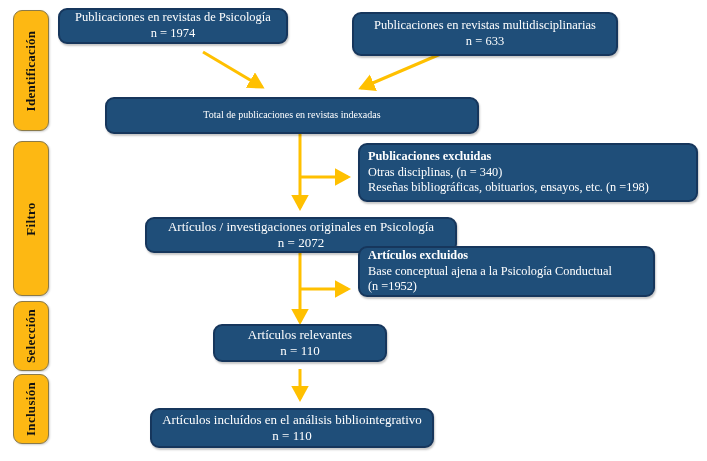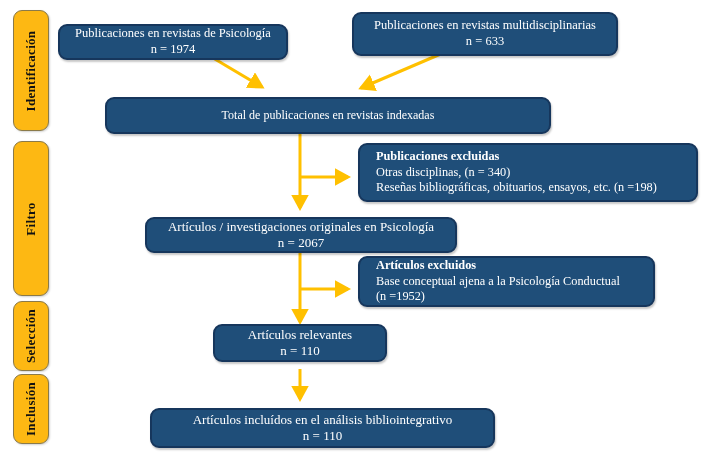--- a/index.html
+++ b/index.html
@@ -39,21 +39,21 @@
     align-items:center;justify-content:center;
     text-align:center;
     font-size:12.5px;
     line-height:1.25;
     box-sizing:border-box;
     box-shadow:1px 2px 2px rgba(0,0,0,0.22);
   }
   .node.side{
     align-items:flex-start;
     text-align:center;
-    padding:4px 16px;
+    padding:4px 8px;
     justify-content:center;
   }
   .node .bold{font-weight:bold;}
   .node div{width:100%;}
   .node.side div{width:auto;}
   svg#arrows{position:absolute;left:0;top:0;pointer-events:none;}
 </style>
 </head>
 <body>
 
@@ -80,54 +80,54 @@
     </defs>
     <line x1="203" y1="52" x2="262" y2="87" stroke="#ffc000" stroke-width="3" marker-end="url(#ah)"></line>
     <line x1="443" y1="53" x2="361" y2="88" stroke="#ffc000" stroke-width="3" marker-end="url(#ah)"></line>
     <line x1="300" y1="134" x2="300" y2="208" stroke="#ffc000" stroke-width="3" marker-end="url(#ah)"></line>
     <line x1="300" y1="177" x2="348" y2="177" stroke="#ffc000" stroke-width="3" marker-end="url(#ah)"></line>
     <line x1="300" y1="253" x2="300" y2="322" stroke="#ffc000" stroke-width="3" marker-end="url(#ah)"></line>
     <line x1="300" y1="289" x2="348" y2="289" stroke="#ffc000" stroke-width="3" marker-end="url(#ah)"></line>
     <line x1="300" y1="369" x2="300" y2="399" stroke="#ffc000" stroke-width="3" marker-end="url(#ah)"></line>
   </svg>
 
-  <div class="node" style="left:58px;top:24px;width:230px;height:36px;">
+  <div class="node" style="left:58px;top:8px;width:230px;height:36px;">
     <div>Publicaciones en revistas de Psicología</div>
     <div>n = 1974</div>
   </div>
 
   <div class="node" style="left:352px;top:12px;width:266px;height:44px;">
     <div>Publicaciones en revistas multidisciplinarias</div>
     <div>n = 633</div>
   </div>
 
-  <div class="node" style="left:105px;top:97px;width:446px;height:37px;font-size:12px;">
+  <div class="node" style="left:105px;top:97px;width:374px;height:37px;font-size:10px;">
     <div>Total de publicaciones en revistas indexadas</div>
   </div>
 
   <div class="node side" style="left:358px;top:143px;width:340px;height:59px;font-size:12.3px;">
     <div class="bold">Publicaciones excluidas</div>
     <div>Otras disciplinas, (n = 340)</div>
     <div>Reseñas bibliográficas, obituarios, ensayos, etc. (n =198)</div>
   </div>
 
   <div class="node" style="left:145px;top:217px;width:312px;height:36px;font-size:13px;">
     <div>Artículos / investigaciones originales en Psicología</div>
-    <div>n = 2067</div>
+    <div>n = 2072</div>
   </div>
 
-  <div class="node side" style="left:358px;top:256px;width:297px;height:51px;font-size:12.3px;">
+  <div class="node side" style="left:358px;top:246px;width:297px;height:51px;font-size:12.3px;">
     <div class="bold">Artículos excluidos</div>
     <div>Base conceptual ajena a la Psicología Conductual</div>
     <div>(n =1952)</div>
   </div>
 
   <div class="node" style="left:213px;top:324px;width:174px;height:38px;font-size:13px;">
     <div>Artículos relevantes</div>
     <div>n = 110</div>
   </div>
 
-  <div class="node" style="left:150px;top:408px;width:345px;height:40px;font-size:13px;">
+  <div class="node" style="left:150px;top:408px;width:284px;height:40px;font-size:13px;">
     <div>Artículos incluídos en el análisis bibliointegrativo</div>
     <div>n = 110</div>
   </div>
 
 </div>
 
 </body></html>

